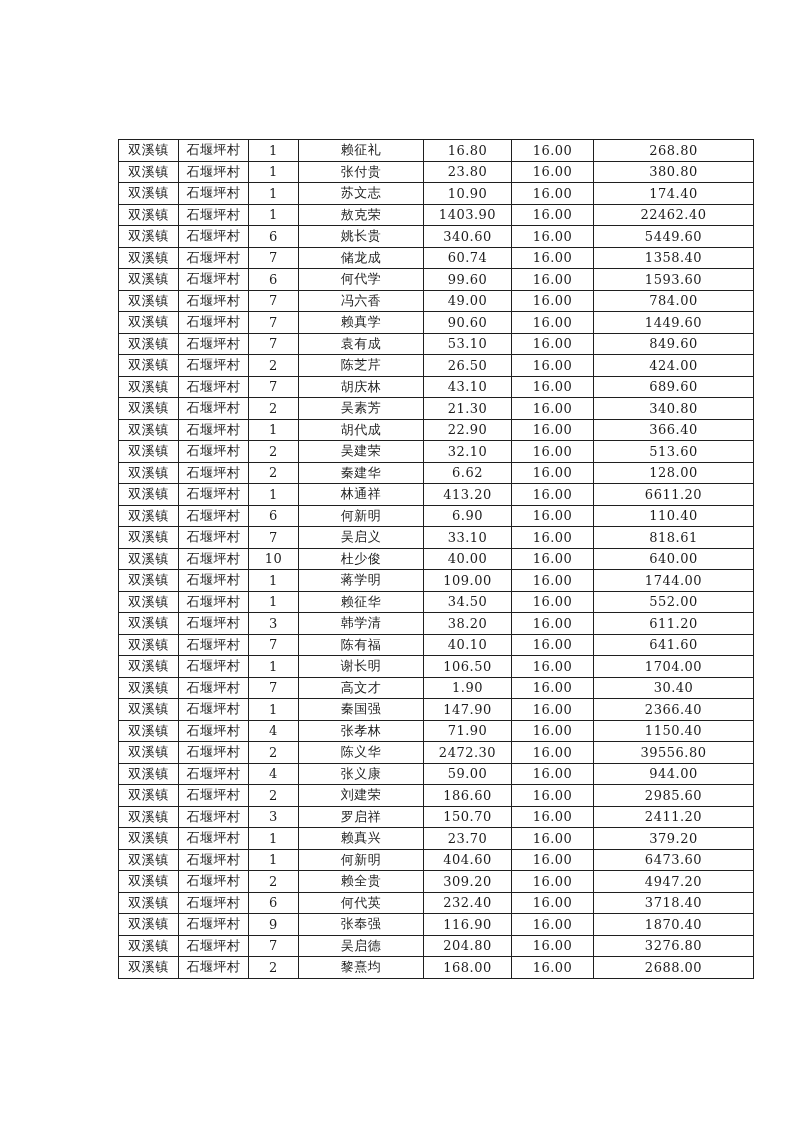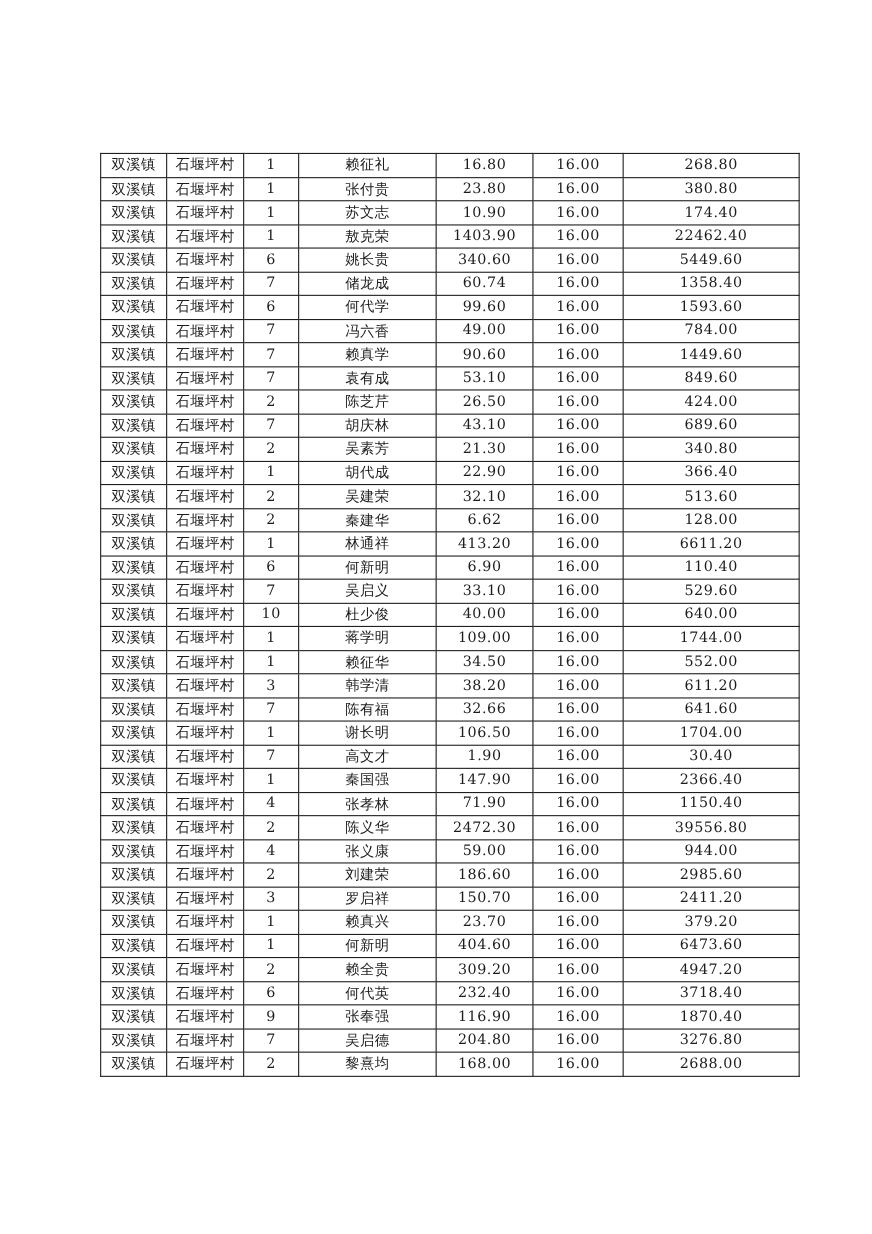--- a/index.html
+++ b/index.html
@@ -15,21 +15,21 @@
   .page{
     position:relative;
     width:793px;
     height:1122px;
     margin:0 auto;
     background:var(--page-bg);
     overflow:hidden;
   }
   table.data-table{
     position:absolute;
-    left:91px;
+    left:118px;
     top:139px;
     width:635px;
     border-collapse:collapse;
     table-layout:fixed;
   }
   table.data-table td{
     border:1px solid var(--border-color);
     height:20.5px;
     padding:0 2px;
     text-align:center;
@@ -221,21 +221,21 @@
     <td class="num">16.00</td>
     <td class="num">110.40</td>
   </tr>
         <tr>
     <td>双溪镇</td>
     <td>石堰坪村</td>
     <td class="num">7</td>
     <td>吴启义</td>
     <td class="num">33.10</td>
     <td class="num">16.00</td>
-    <td class="num">529.60</td>
+    <td class="num">818.61</td>
   </tr>
         <tr>
     <td>双溪镇</td>
     <td>石堰坪村</td>
     <td class="num">10</td>
     <td>杜少俊</td>
     <td class="num">40.00</td>
     <td class="num">16.00</td>
     <td class="num">640.00</td>
   </tr>
@@ -264,21 +264,21 @@
     <td>韩学清</td>
     <td class="num">38.20</td>
     <td class="num">16.00</td>
     <td class="num">611.20</td>
   </tr>
         <tr>
     <td>双溪镇</td>
     <td>石堰坪村</td>
     <td class="num">7</td>
     <td>陈有福</td>
-    <td class="num">32.66</td>
+    <td class="num">40.10</td>
     <td class="num">16.00</td>
     <td class="num">641.60</td>
   </tr>
         <tr>
     <td>双溪镇</td>
     <td>石堰坪村</td>
     <td class="num">1</td>
     <td>谢长明</td>
     <td class="num">106.50</td>
     <td class="num">16.00</td>

